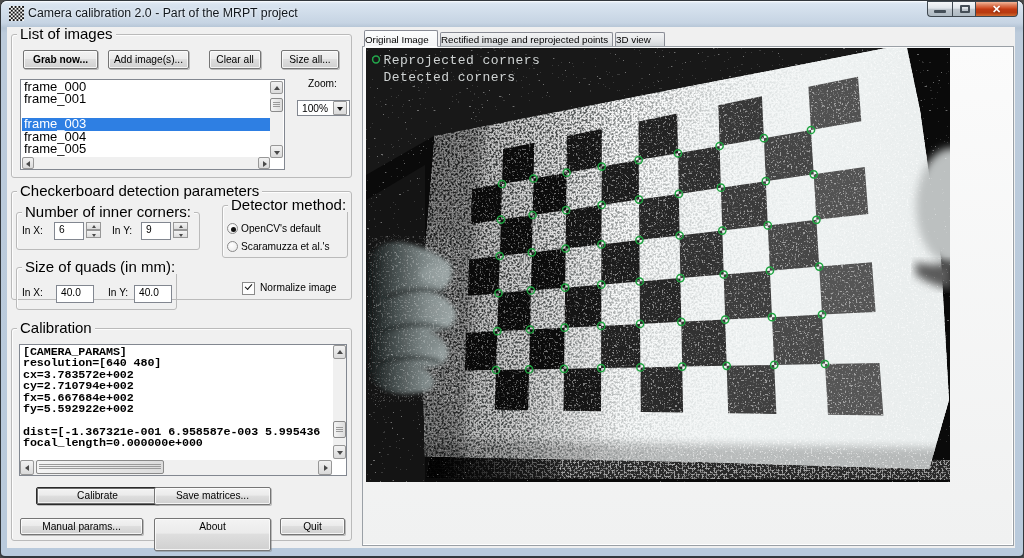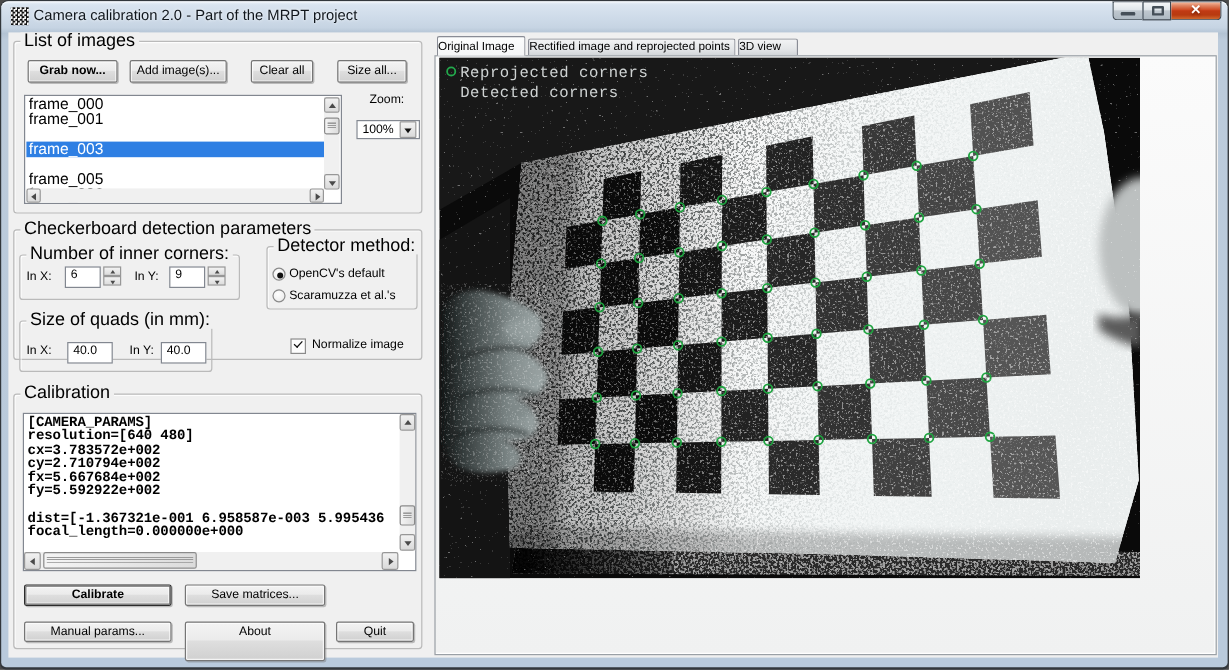--- a/index.html
+++ b/index.html
@@ -82,20 +82,21 @@
     <div class="lbl">List of images</div>
   </div>
 <div class="btn" style="left:23px;top:50px;width:75px;height:19px;font-weight:bold;line-height:17px">Grab now...</div>
 <div class="btn" style="left:108px;top:50px;width:81px;height:19px;line-height:17px">Add image(s)...</div>
 <div class="btn" style="left:209px;top:50px;width:52px;height:19px;line-height:17px">Clear all</div>
 <div class="btn" style="left:281px;top:50px;width:58px;height:19px;line-height:17px">Size all...</div>
 <div id="list">
  <div class="item" style="top:0.5px">frame_000</div>
  <div class="item" style="top:13px">frame_001</div>
  <div class="item sel" style="top:38px">frame_003</div>
+ <div class="item" style="top:50.5px">frame_004</div>
  <div class="item" style="top:63px">frame_005</div>
  <div class="item" style="top:75.5px">frame_006</div>
 
  <div class="sb" style="right:1px;top:1px;width:13px;height:77px">
   <div class="sbtn" style="left:0;top:0;width:13px;height:13px">
         <i class="arr" style="left:3px;top:4px;border-bottom:4px solid #4a4a4a;border-top:none"></i>
       </div>
   <div class="sbtn" style="left:0;bottom:0;width:13px;height:13px">
         <i class="arr" style="left:3px;top:5px;border-top:4px solid #4a4a4a;border-bottom:none"></i>
       </div>
@@ -185,21 +186,21 @@
 
 <div class="sb" style="left:20px;top:460px;width:312px;height:15px">
  <div class="sbtn" style="left:0;top:0;width:14px;height:15px">
       <i class="arr" style="left:4px;top:4px;border-right:4px solid #4a4a4a;border-left:none"></i>
     </div>
  <div class="sbtn" style="right:0;top:0;width:14px;height:15px">
       <i class="arr" style="left:5px;top:4px;border-left:4px solid #4a4a4a;border-right:none"></i>
     </div>
  <div class="sthumb grip" style="left:16px;top:0;width:128px;height:14px"></div>
 </div>
-<div class="btn def" style="left:20px;top:487px;width:123px;height:18px;font-weight:bold;line-height:16px">Calibrate</div>
+<div class="btn def" style="left:36px;top:487px;width:123px;height:18px;font-weight:normal;line-height:16px">Calibrate</div>
 <div class="btn" style="left:154px;top:487px;width:117px;height:18px;line-height:16px">Save matrices...</div>
 <div class="btn" style="left:20px;top:518px;width:123px;height:17px;line-height:15px">Manual params...</div>
 <div class="btn" style="left:154px;top:518px;width:117px;height:33px;line-height:15px">About</div>
 <div class="btn" style="left:280px;top:518px;width:65px;height:17px;line-height:15px">Quit</div>
 
 <div id="tabpanel"></div>
 <div class="tab active" style="left:364px;top:30px;width:74px;height:17px;line-height:18px;border-bottom:1px solid #fcfdfd">Original Image</div>
 <div class="tab" style="left:440px;top:32px;width:173px;height:14px;line-height:14px">Rectified image and reprojected points</div>
 <div class="tab" style="left:615px;top:32px;width:50px;height:14px;line-height:14px">3D view</div>
 

